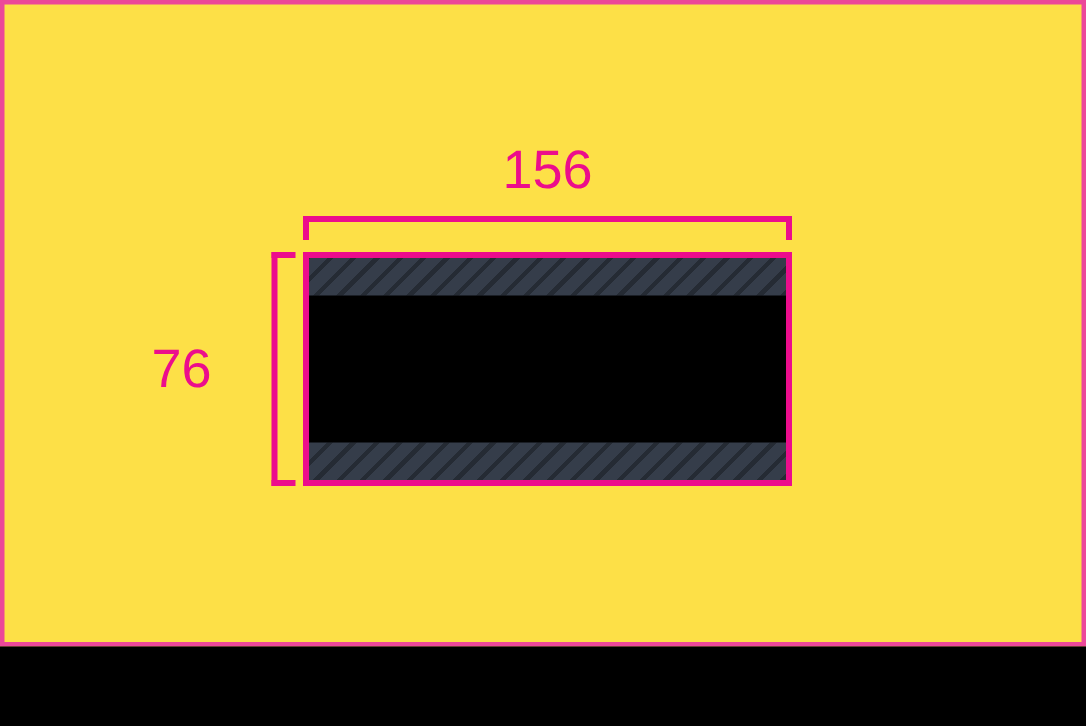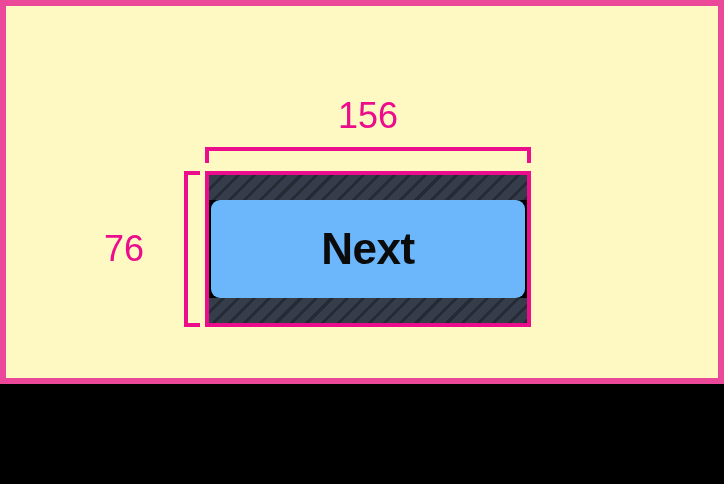--- a/index.html
+++ b/index.html
@@ -7,24 +7,24 @@
     padding: 0;
     background: #000000;
   }
   body {
     font-family: "Liberation Sans", sans-serif;
   }
 
   .viewport {
     position: relative;
     width: 724px;
-    height: 384px;
-    background: #fef9c3;
+    height: 431px;
+    background: #fde047;
     box-sizing: border-box;
-    border: 6px solid #ec4899;
+    border: 3px solid #ec4899;
     overflow: hidden;
   }
 
   
   .measure-overlay {
     position: absolute;
     inset: 0;
   }
 
   
@@ -173,20 +173,17 @@
     <div class="dim-height-label">76</div>
 
     <div class="dim-height">
       <div class="bar"></div>
       <div class="tick start"></div>
       <div class="tick end"></div>
     </div>
 
     <div class="element-bounds">
       <div class="pad-band top"></div>
-      <div class="content-box">
-        <span class="content-label">Next</span>
-      </div>
       <div class="pad-band bottom"></div>
     </div>
 
   </div>
 </div>
 
 </body></html>

